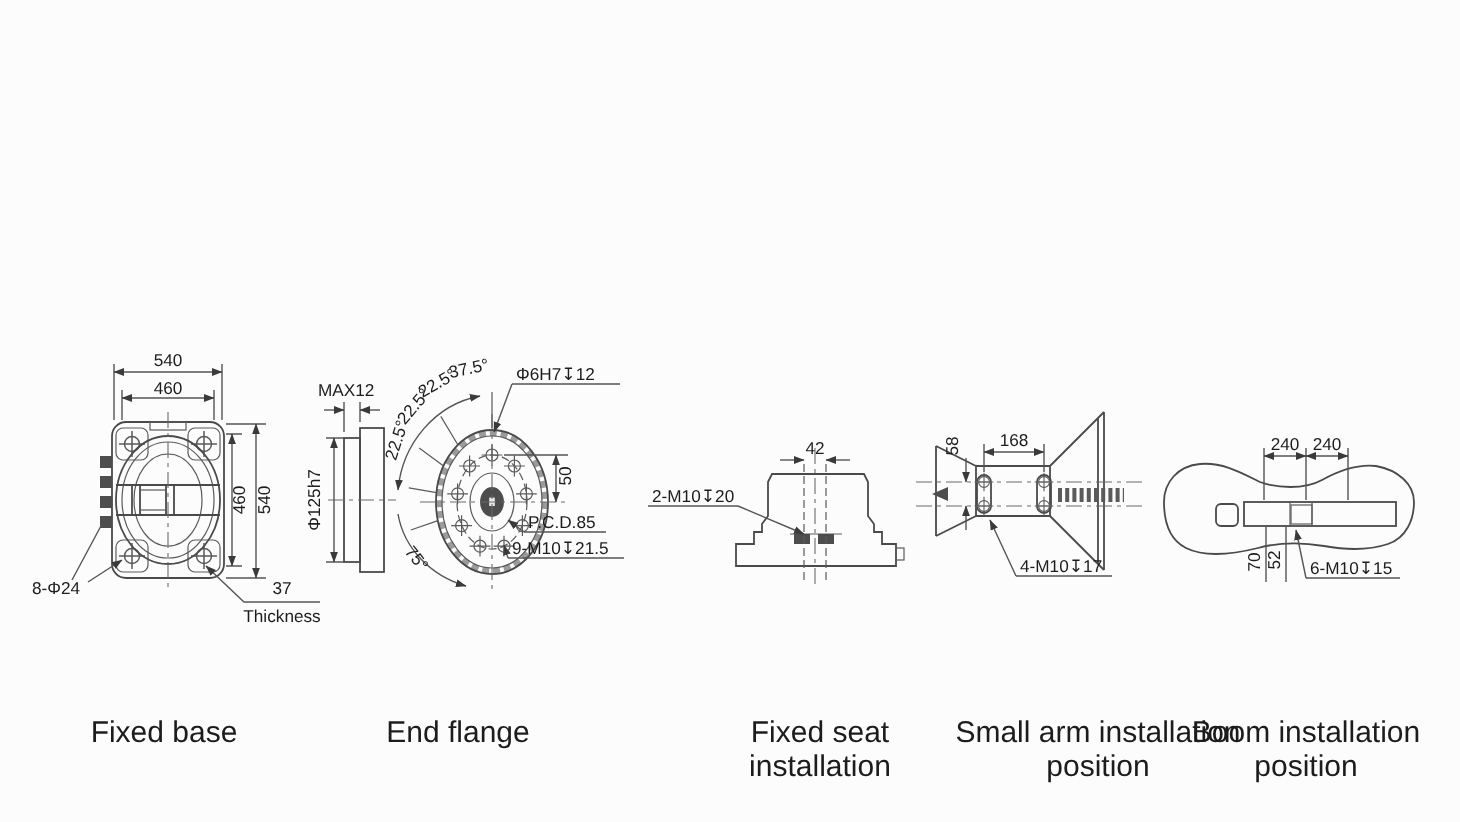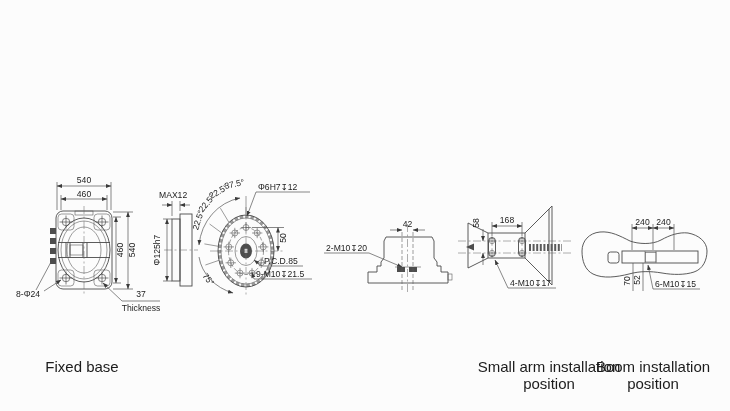--- a/index.html
+++ b/index.html
@@ -191,16 +191,18 @@
       <path d="M653,289 L648,265" class="dim" marker-end="url(#ar)"></path>
       <text x="642.5" y="225" text-anchor="middle">240</text>
       <text x="663.5" y="225" text-anchor="middle">240</text>
       <text transform="translate(630,281) rotate(-90)" text-anchor="middle">70</text>
       <text transform="translate(640,280) rotate(-90)" text-anchor="middle">52</text>
       <text x="655" y="287">6-M10↧15</text>
     </g>
   </svg>
 
   <div class="caption cap-fixed-base">Fixed base</div>
+  <div class="caption cap-end-flange">End flange</div>
+  <div class="caption cap-fixed-seat">Fixed seat installation</div>
   <div class="caption cap-small-arm">Small arm installation position</div>
   <div class="caption cap-boom">Boom installation position</div>
 
 </div>
 
 </body></html>

